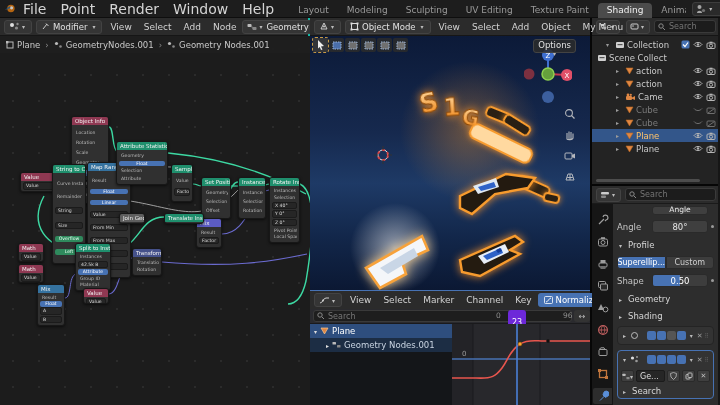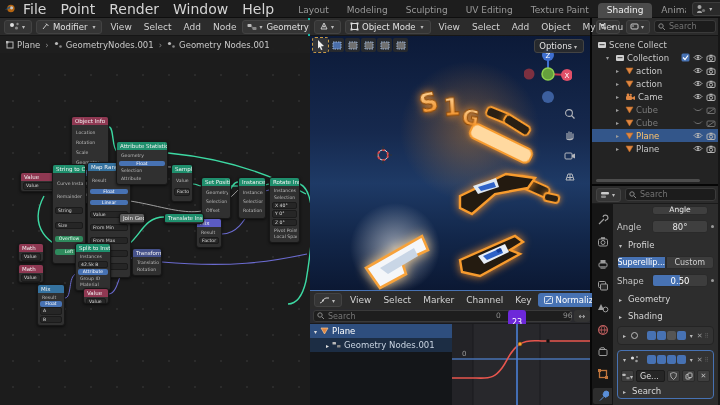--- a/index.html
+++ b/index.html
@@ -40,21 +40,21 @@
   .nrow.field { background:#262626; border:.5px solid #1b1b1b; border-radius:2px; color:#d8d8d8; }
   .nrow.accent { background:#4772b3; border-radius:2px; color:#fff; text-align:center; }
   .nrow.green { background:#2f8a5d; border-radius:2px; color:#eafff3; text-align:center; }
 
   
   #viewport { position:absolute; left:0; top:18px; width:280px; height:254px; overflow:hidden;
     background:linear-gradient(180deg,#0c1a38 0%,#16294e 38%,#1e3a66 58%,#122649 80%,#0b1833 100%); }
   #vp-toolrow { position:absolute; left:3px; top:2px; display:flex; gap:1px; z-index:6; }
   .tool-btn { width:15px; height:14px; background:#2b2b2bd9; border-radius:2px; display:flex; align-items:center; justify-content:center; }
   .tool-btn.active { outline:1px dashed #c79a46; background:#3a3a3add; }
-  #vp-options { position:absolute; right:4px; top:3px; z-index:6; }
+  #vp-options { position:absolute; right:12px; top:3px; z-index:6;flex-direction:column; }
   #vp-overlay { position:absolute; left:7px; top:22px; z-index:5; color:#d8dde3; font-size:8.5px; text-shadow:0 1px 2px #000a; line-height:12px; }
   #vp-scene { position:absolute; inset:0; z-index:2; }
   #gizmo { position:absolute; right:18px; top:8px; z-index:5; }
   #vp-iconstrip { position:absolute; right:14px; top:72px; z-index:5; display:flex; flex-direction:column; gap:9px; opacity:.85; }
 
   
   #graph { position:absolute; left:0; top:272px; width:280px; height:115px; background:#232327; border-top:1px solid #4772b3; }
   #graph-header { height:18px; background:#2b2b2b; display:flex; align-items:center; padding:0 2px; }
   #normalize { display:flex; align-items:center; gap:3px; background:#4772b3; color:#fff; border-radius:3px 0 0 3px; height:14px; padding:0 6px; font-size:8.5px; margin-left:auto; }
   #norm-cycle { width:16px; height:14px; background:#4772b3; border-left:1px solid #3a5d94; border-radius:0 3px 3px 0; display:flex; align-items:center; justify-content:center; margin-right:2px;}
@@ -660,30 +660,20 @@
           </span>
           <span class="search-box">
             <svg width="8" height="8" viewBox="0 0 8 8">
                 <circle cx="3" cy="3" r="2.2" fill="none" stroke="#888"></circle>
                 <line x1="4.8" y1="4.8" x2="7" y2="7" stroke="#888"></line>
               </svg>
             <span>Search</span>
           </span>
         </div>
         <div id="outliner-rows">
-            <div class="orow" style="padding-left: 4px;">
-              <span style="margin-left: 1px;">
-                <svg width="10" height="9" viewBox="0 0 10 9">
-                  <rect x="1" y="2" width="8" height="6" rx="1" fill="#d0d0d0"></rect>
-                  <rect x="2.5" y="4" width="5" height="1.2" fill="#555"></rect>
-                </svg>
-              </span>
-              <span class="lbl">Scene Collect</span>
-              <span class="rt"></span>
-            </div>
             <div class="orow" style="padding-left: 14px;">
               <span style="font-size: 6px; color: rgb(154, 154, 154); width: 8px;">▾</span>
               <span style="margin-left: 1px;">
                 <svg width="10" height="9" viewBox="0 0 10 9">
                   <rect x="1" y="2" width="8" height="6" rx="1" fill="#d0d0d0"></rect>
                   <rect x="2.5" y="4" width="5" height="1.2" fill="#555"></rect>
                 </svg>
               </span>
               <span class="lbl">Collection</span>
               <span class="rt">
@@ -700,20 +690,30 @@
                   </svg>
                 </span>
                 <span>
                   <svg width="10" height="8" viewBox="0 0 10 8">
                     <rect x="1" y="2" width="8" height="5.5" rx="1" fill="none" stroke="#b5b5b5"></rect>
                     <circle cx="5" cy="4.7" r="1.6" fill="none" stroke="#b5b5b5"></circle>
                     <rect x="3.5" y=".7" width="3" height="1.4" fill="#b5b5b5"></rect>
                   </svg>
                 </span>
               </span>
+            </div>
+            <div class="orow" style="padding-left: 4px;">
+              <span style="margin-left: 1px;">
+                <svg width="10" height="9" viewBox="0 0 10 9">
+                  <rect x="1" y="2" width="8" height="6" rx="1" fill="#d0d0d0"></rect>
+                  <rect x="2.5" y="4" width="5" height="1.2" fill="#555"></rect>
+                </svg>
+              </span>
+              <span class="lbl">Scene Collect</span>
+              <span class="rt"></span>
             </div>
             <div class="orow" style="padding-left: 24px;">
               <span style="font-size: 6px; color: rgb(154, 154, 154); width: 8px;">▸</span>
               <span style="margin-left: 1px;">
                 <svg width="9" height="8" viewBox="0 0 9 8">
                   <path d="M1,1 L8,1 L4.5,7 Z" fill="#e08744" stroke="#b8661f" stroke-width=".6"></path>
                 </svg>
               </span>
               <span class="lbl">action</span>
               <span class="rt">

